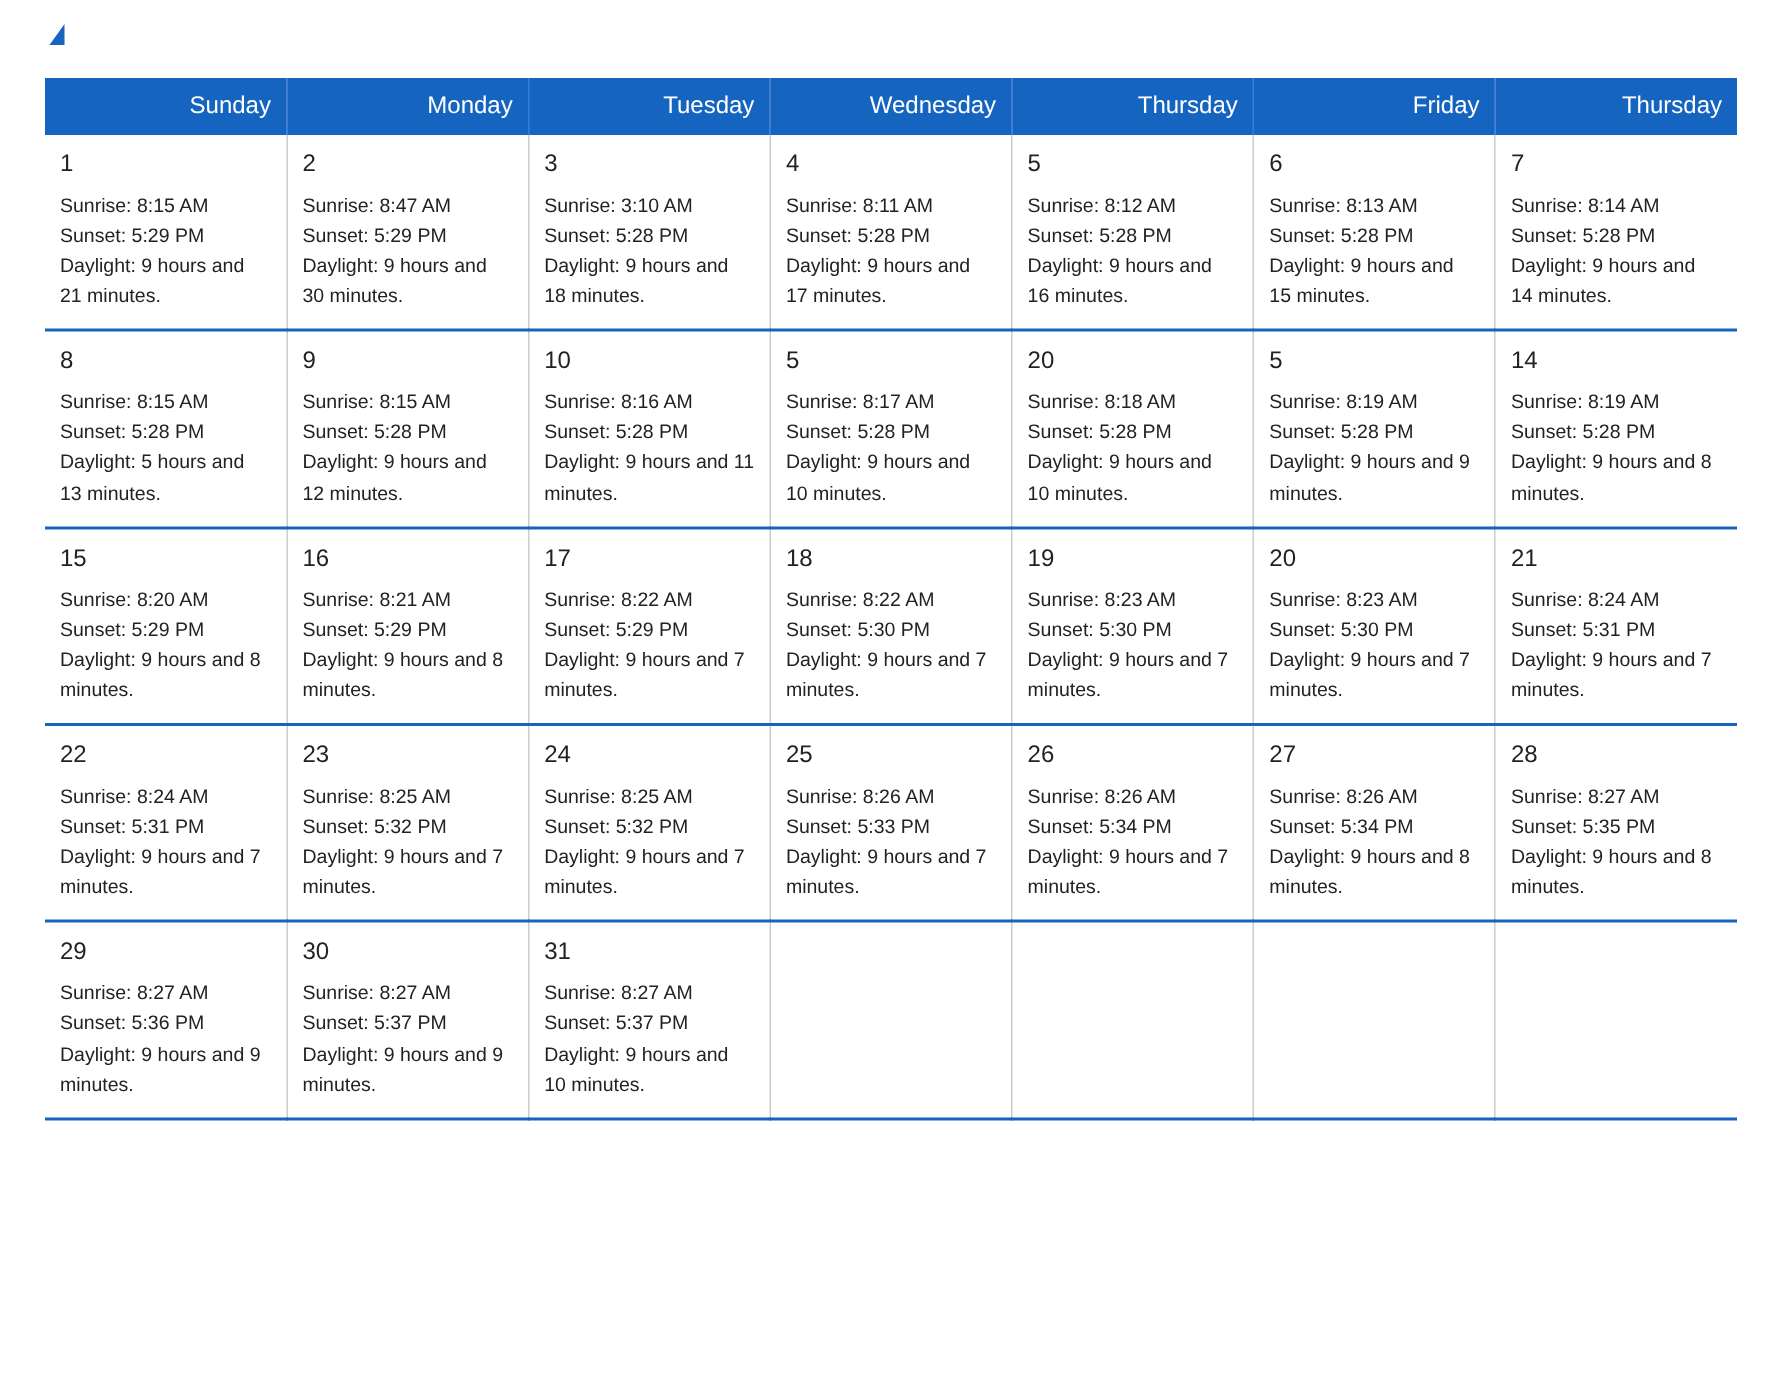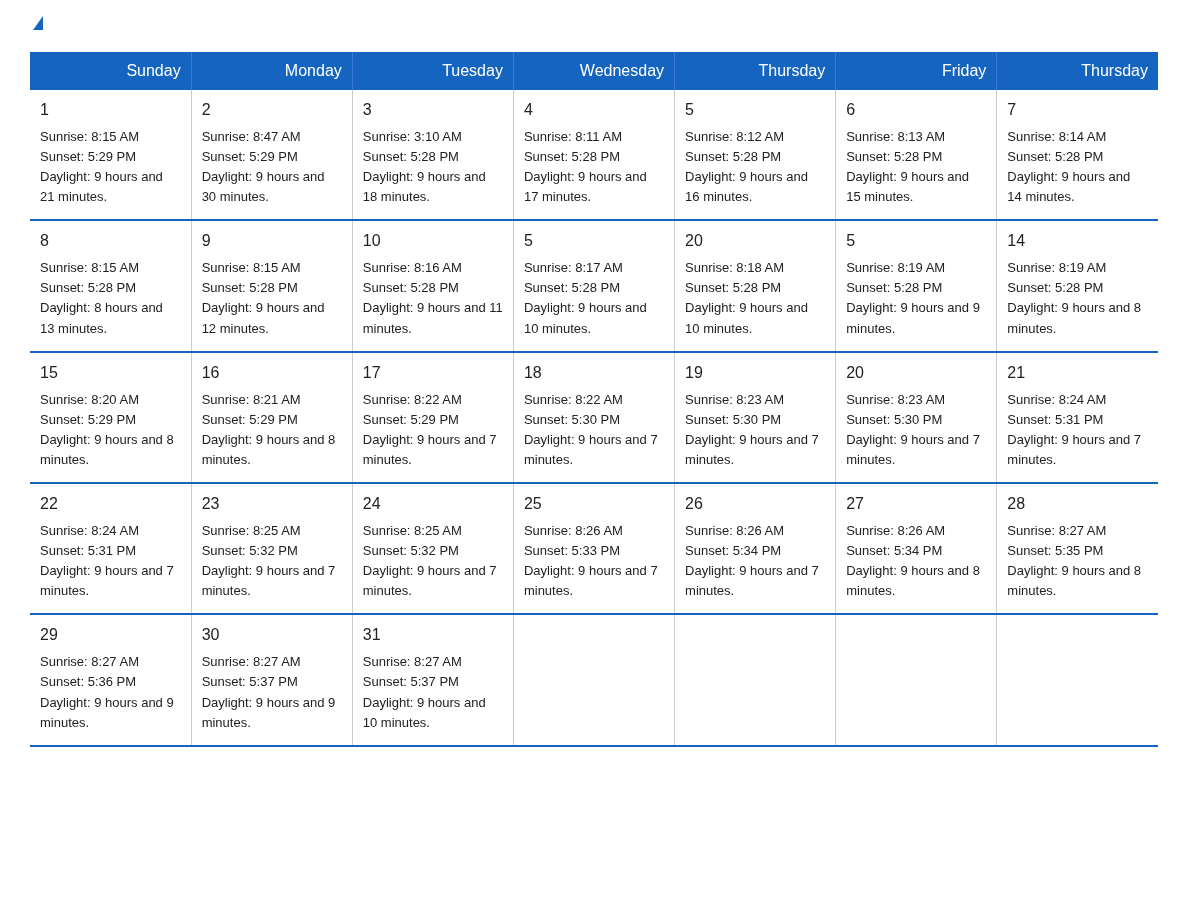--- a/index.html
+++ b/index.html
@@ -141,21 +141,21 @@
   <tr>
         <td><span class="day-num">1</span><span>Sunrise: 8:15 AM</span><br><span>Sunset: 5:29 PM</span><br><span>Daylight: 9 hours and 21 minutes.</span></td>
         <td><span class="day-num">2</span><span>Sunrise: 8:47 AM</span><br><span>Sunset: 5:29 PM</span><br><span>Daylight: 9 hours and 30 minutes.</span></td>
         <td><span class="day-num">3</span><span>Sunrise: 3:10 AM</span><br><span>Sunset: 5:28 PM</span><br><span>Daylight: 9 hours and 18 minutes.</span></td>
         <td><span class="day-num">4</span><span>Sunrise: 8:11 AM</span><br><span>Sunset: 5:28 PM</span><br><span>Daylight: 9 hours and 17 minutes.</span></td>
         <td><span class="day-num">5</span><span>Sunrise: 8:12 AM</span><br><span>Sunset: 5:28 PM</span><br><span>Daylight: 9 hours and 16 minutes.</span></td>
         <td><span class="day-num">6</span><span>Sunrise: 8:13 AM</span><br><span>Sunset: 5:28 PM</span><br><span>Daylight: 9 hours and 15 minutes.</span></td>
         <td><span class="day-num">7</span><span>Sunrise: 8:14 AM</span><br><span>Sunset: 5:28 PM</span><br><span>Daylight: 9 hours and 14 minutes.</span></td>
       </tr>
       <tr>
-        <td><span class="day-num">8</span><span>Sunrise: 8:15 AM</span><br><span>Sunset: 5:28 PM</span><br><span>Daylight: 8 hours and 13 minutes.</span></td>
+        <td><span class="day-num">8</span><span>Sunrise: 8:15 AM</span><br><span>Sunset: 5:28 PM</span><br><span>Daylight: 5 hours and 13 minutes.</span></td>
         <td><span class="day-num">9</span><span>Sunrise: 8:15 AM</span><br><span>Sunset: 5:28 PM</span><br><span>Daylight: 9 hours and 12 minutes.</span></td>
         <td><span class="day-num">10</span><span>Sunrise: 8:16 AM</span><br><span>Sunset: 5:28 PM</span><br><span>Daylight: 9 hours and 11 minutes.</span></td>
         <td><span class="day-num">5</span><span>Sunrise: 8:17 AM</span><br><span>Sunset: 5:28 PM</span><br><span>Daylight: 9 hours and 10 minutes.</span></td>
         <td><span class="day-num">20</span><span>Sunrise: 8:18 AM</span><br><span>Sunset: 5:28 PM</span><br><span>Daylight: 9 hours and 10 minutes.</span></td>
         <td><span class="day-num">5</span><span>Sunrise: 8:19 AM</span><br><span>Sunset: 5:28 PM</span><br><span>Daylight: 9 hours and 9 minutes.</span></td>
         <td><span class="day-num">14</span><span>Sunrise: 8:19 AM</span><br><span>Sunset: 5:28 PM</span><br><span>Daylight: 9 hours and 8 minutes.</span></td>
       </tr>
       <tr>
         <td><span class="day-num">15</span><span>Sunrise: 8:20 AM</span><br><span>Sunset: 5:29 PM</span><br><span>Daylight: 9 hours and 8 minutes.</span></td>
         <td><span class="day-num">16</span><span>Sunrise: 8:21 AM</span><br><span>Sunset: 5:29 PM</span><br><span>Daylight: 9 hours and 8 minutes.</span></td>

